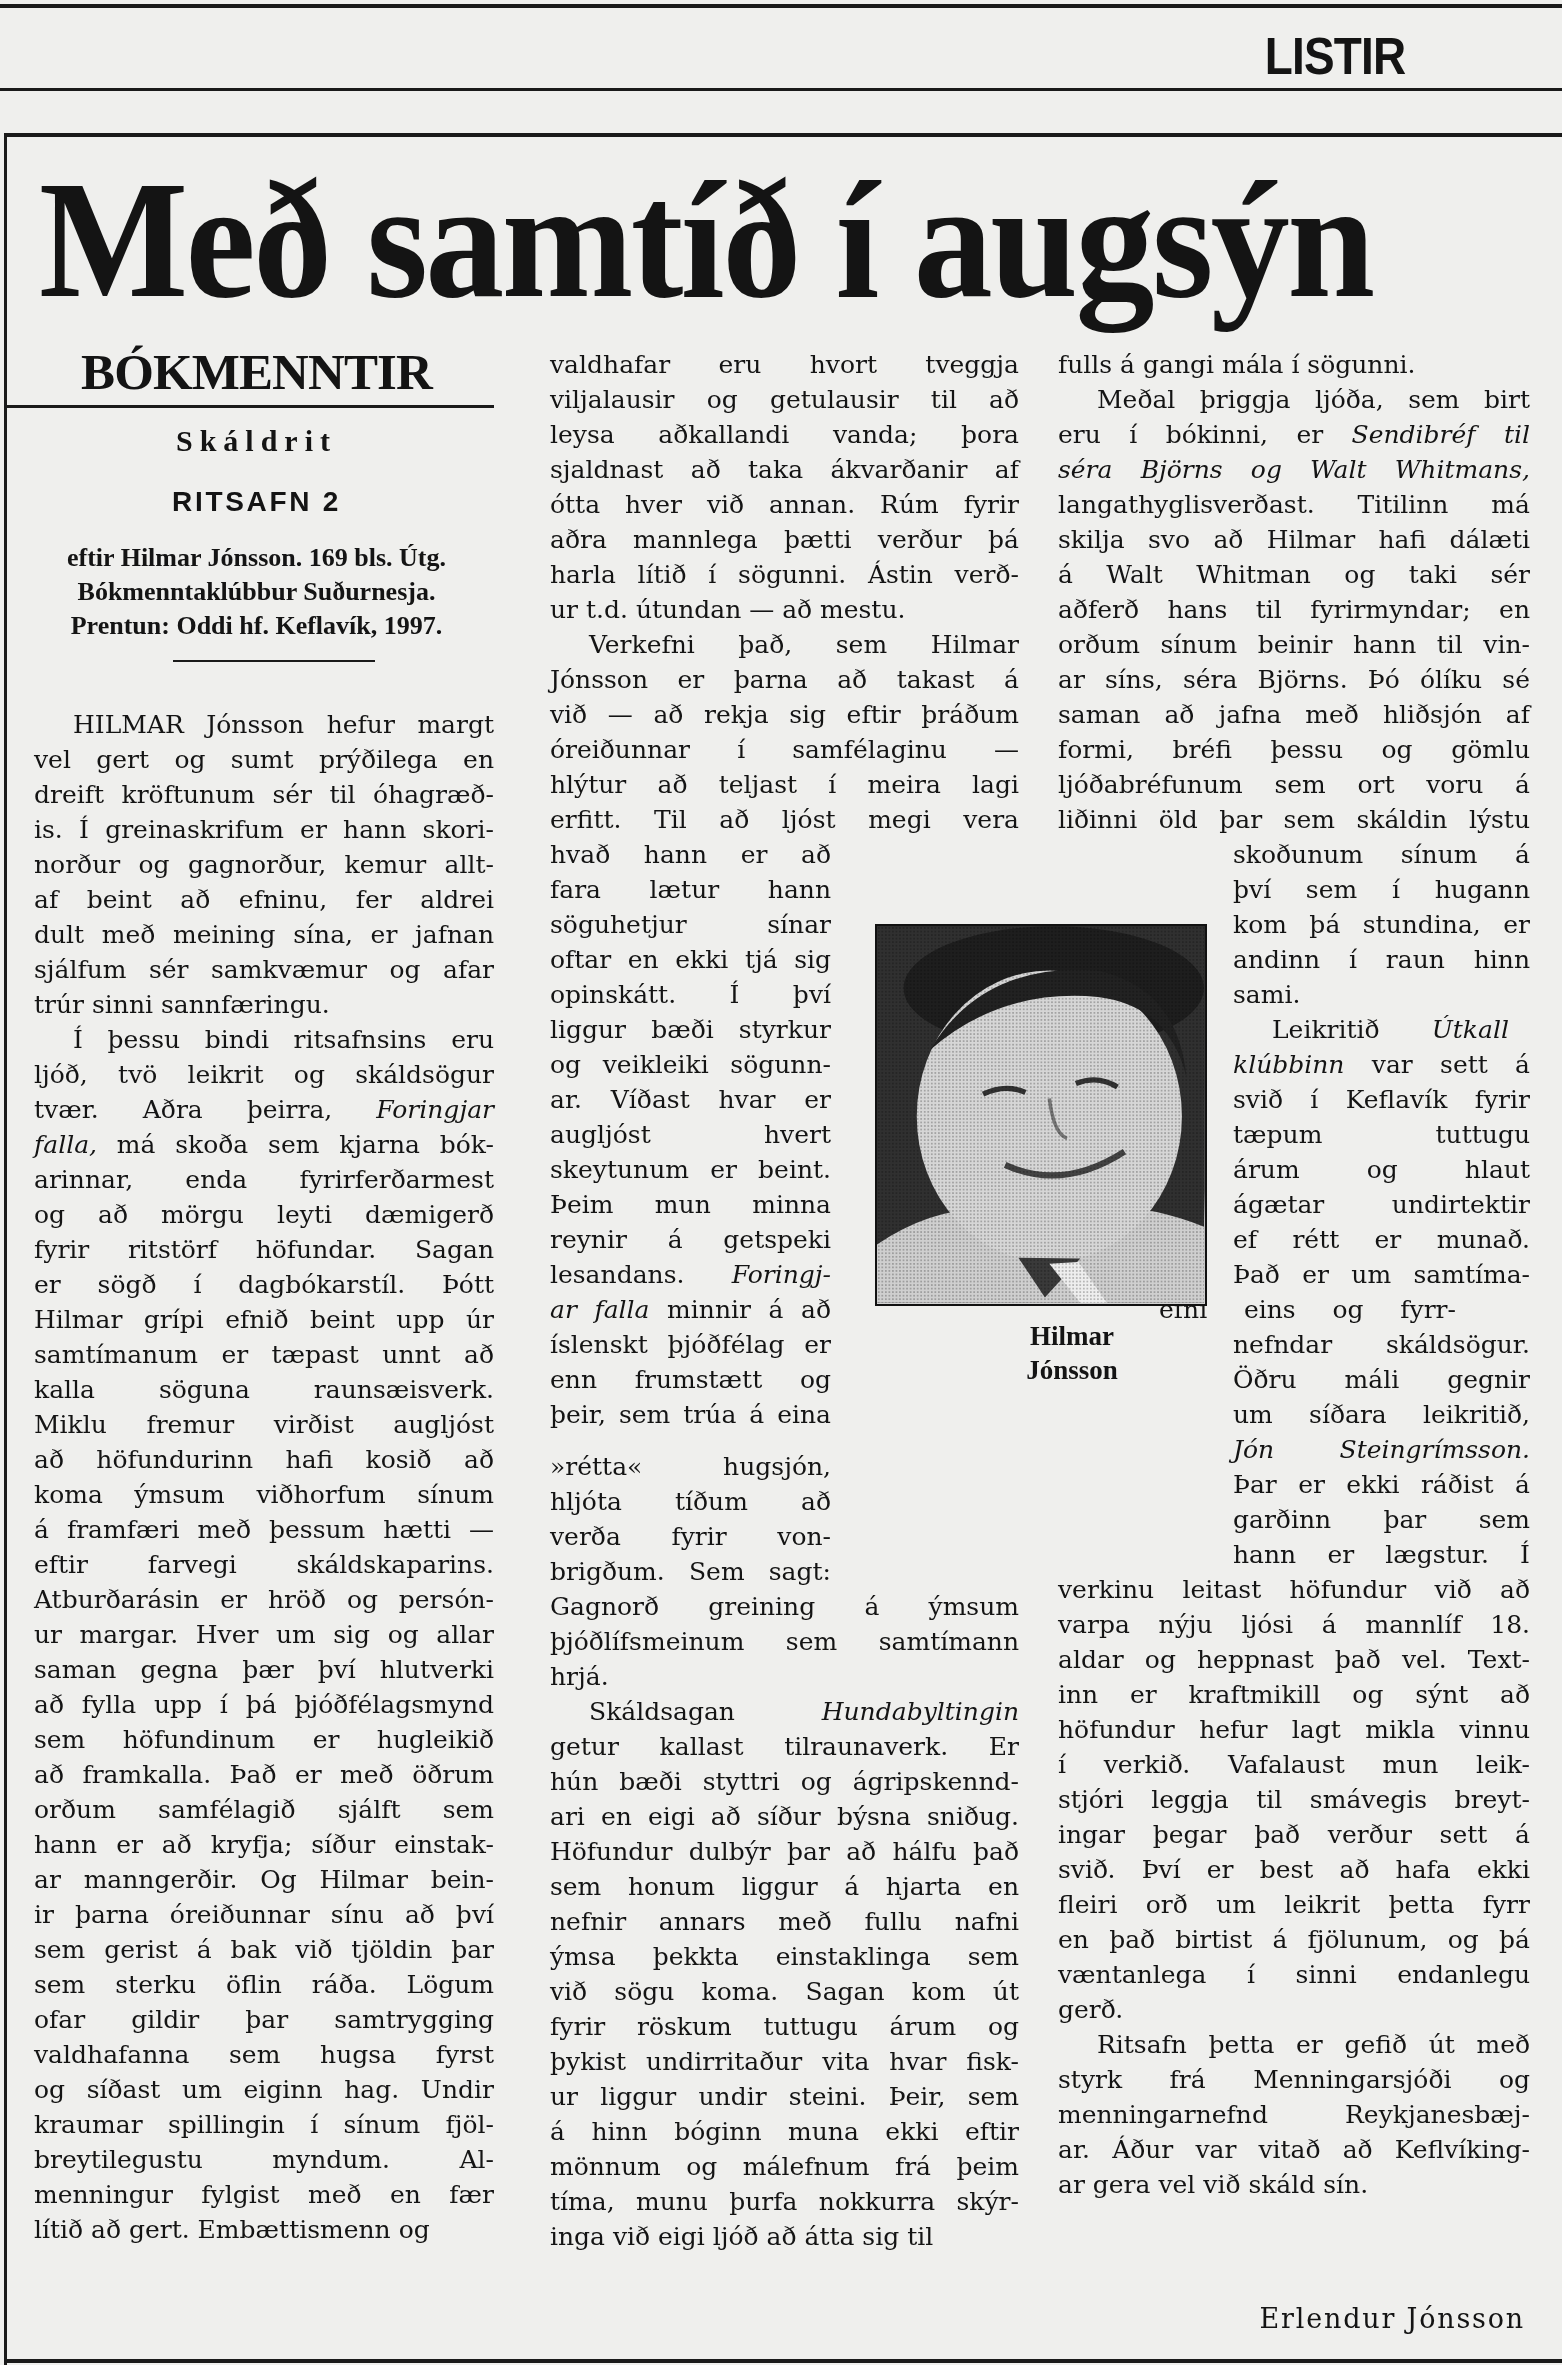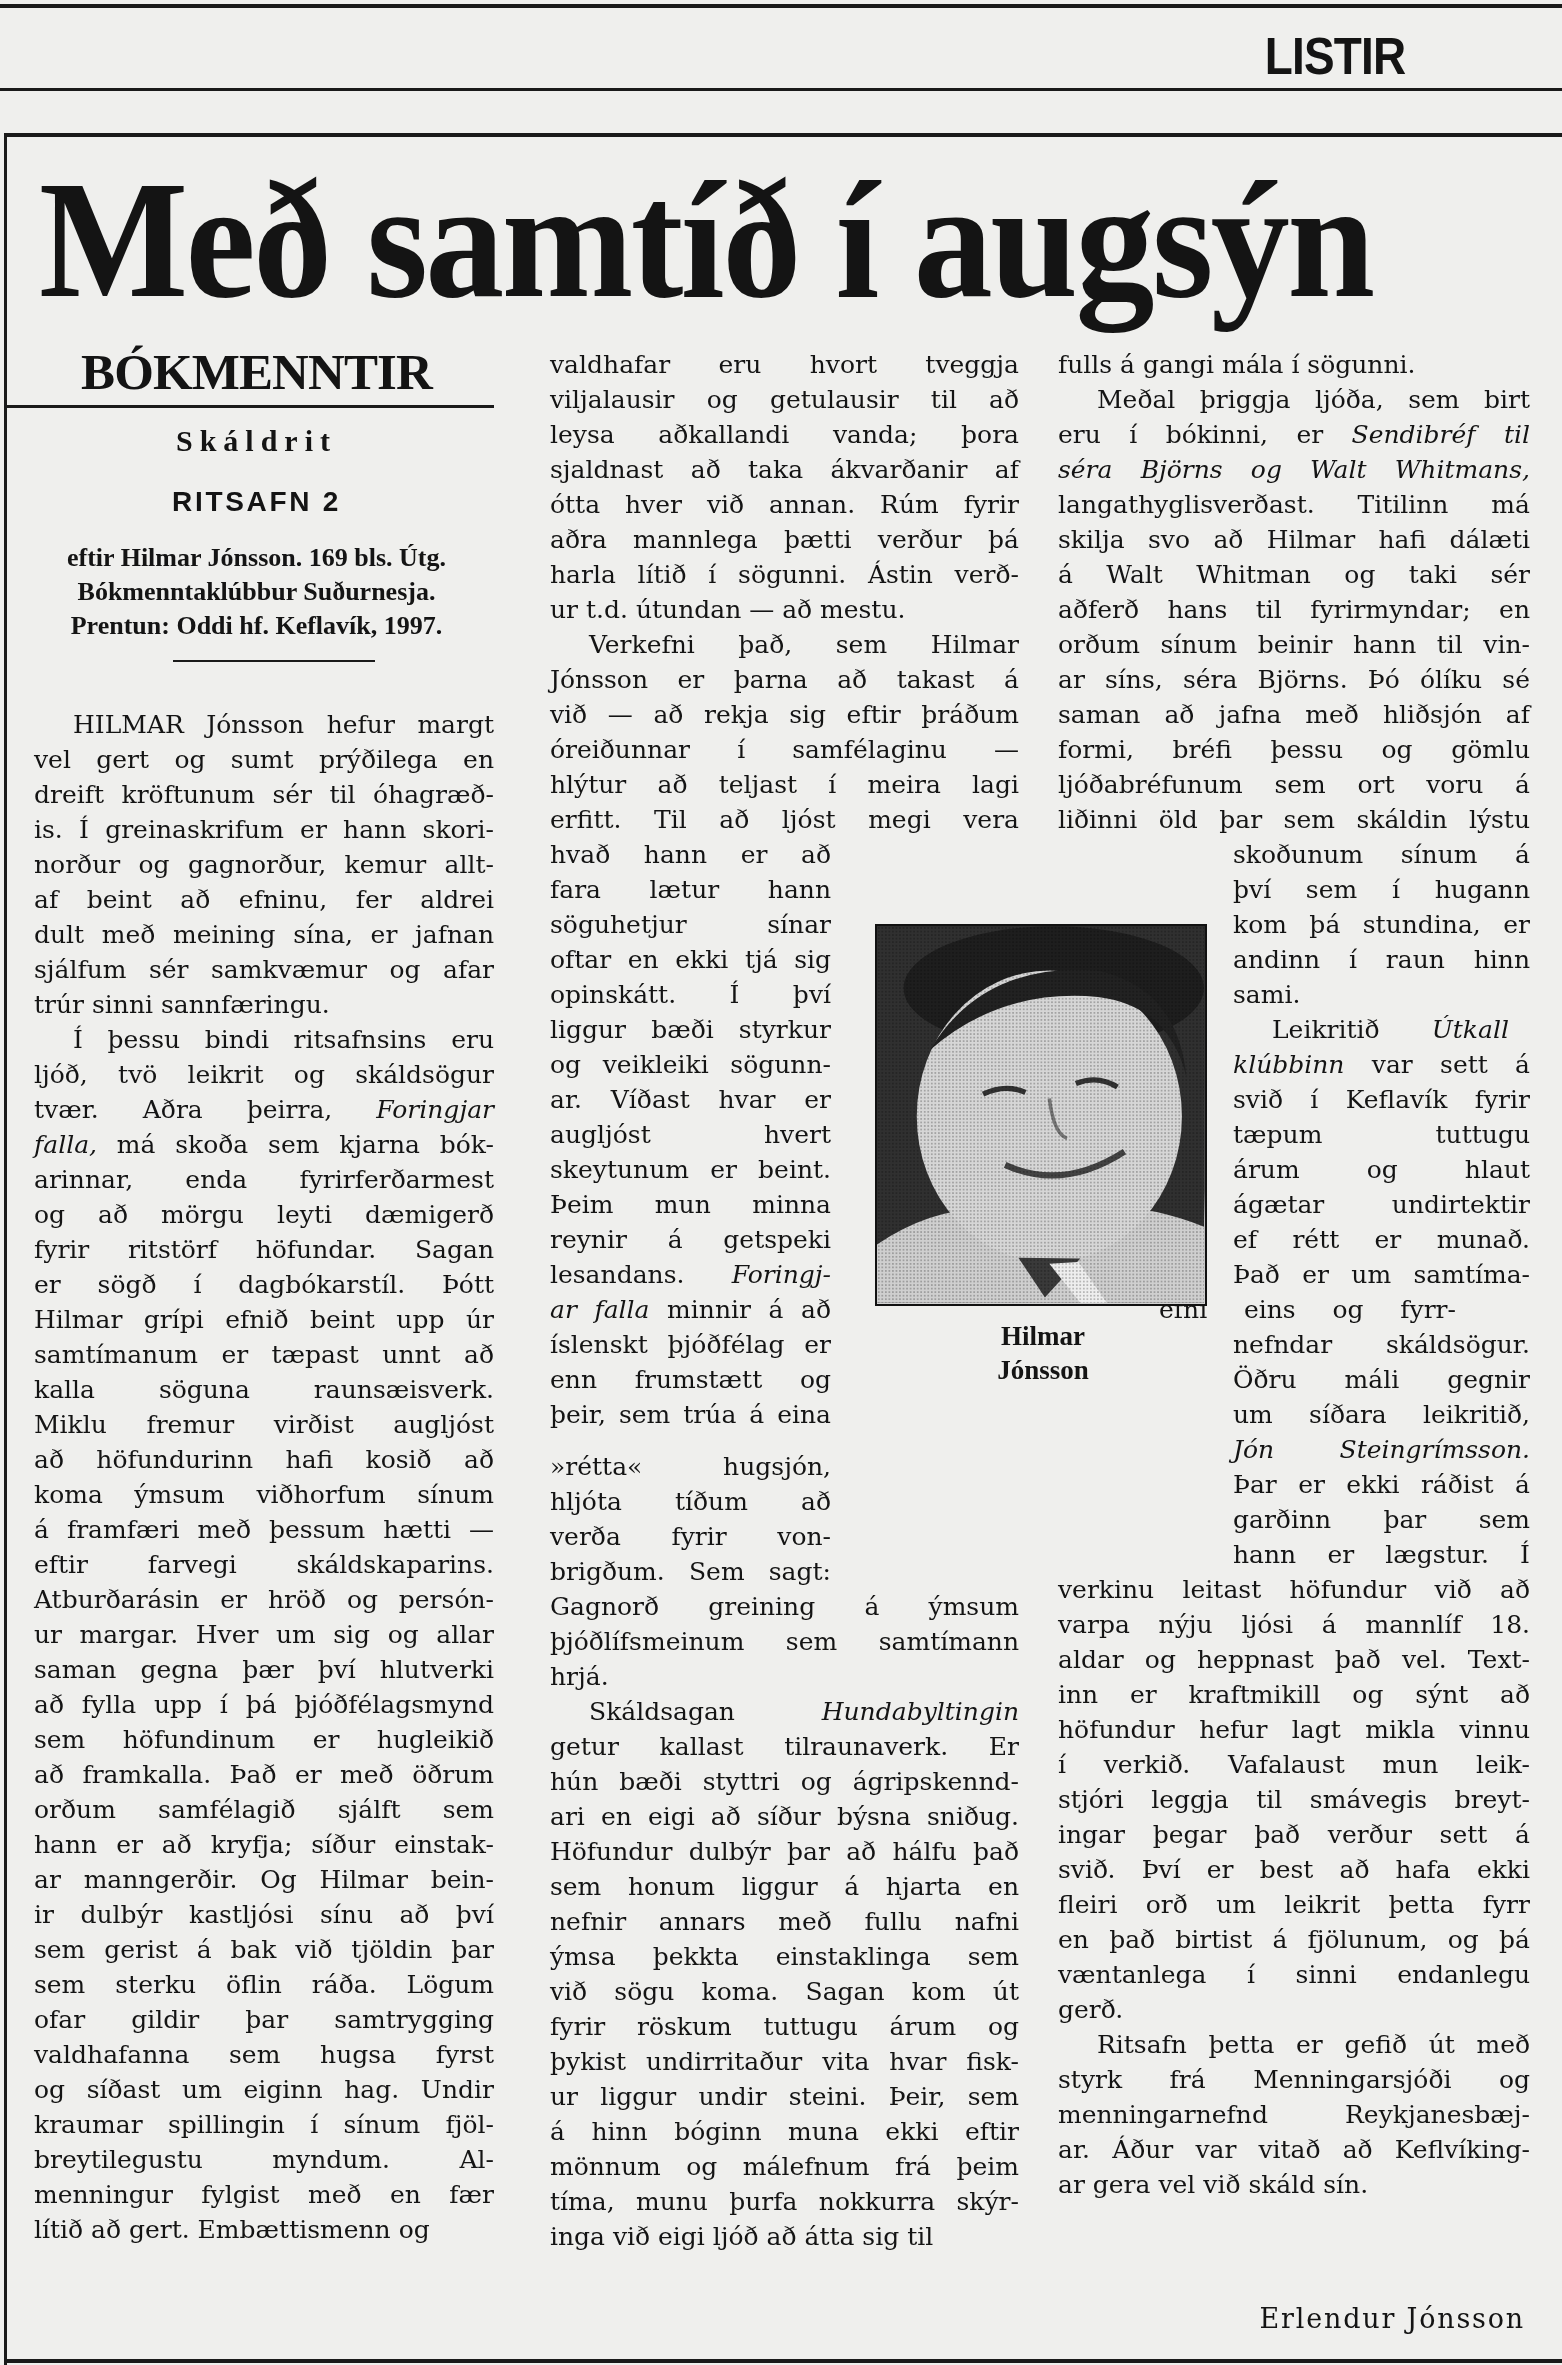--- a/index.html
+++ b/index.html
@@ -49,21 +49,21 @@
   .col2 { left: 550px; top: 347px; width: 469px; }
   .col3 { left: 1058px; top: 347px; width: 472px; }
   .photo {
     position: absolute; left: 875px; top: 924px; width: 332px; height: 382px;
     border: 2.7px solid #111; box-sizing: border-box; overflow: hidden;
     background: radial-gradient(ellipse 38% 36% at 56% 48%, #e6e6e6 0%, #cfcfcf 55%, #888 75%, transparent 80%),
                 linear-gradient(180deg, #2a2a2a 0%, #3a3a3a 40%, #555 70%, #bdbdbd 78%, #d3d3d3 100%);
   }
   .photo svg { position: absolute; left: 0; top: 0; }
   .caption {
-    position: absolute; left: 919px; top: 1319px; width: 248px; text-align: center;
+    position: absolute; left: 948px; top: 1319px; width: 248px; text-align: center;
     font-family: "Liberation Serif", serif; font-weight: 700; font-size: 27px; line-height: 34px;
   }
   .signature {
     position: absolute; left: 1233px; top: 2303px; width: 292px; text-align: right;
     font-family: "DejaVu Serif", serif; font-size: 27px; letter-spacing: 1.8px;
   }
 </style>
 </head>
 <body>
 
@@ -115,21 +115,21 @@
     <span class="line">eftir farvegi skáldskaparins.</span>
     <span class="line">Atburðarásin er hröð og persón-</span>
     <span class="line">ur margar. Hver um sig og allar</span>
     <span class="line">saman gegna þær því hlutverki</span>
     <span class="line">að fylla upp í þá þjóðfélagsmynd</span>
     <span class="line">sem höfundinum er hugleikið</span>
     <span class="line">að framkalla. Það er með öðrum</span>
     <span class="line">orðum samfélagið sjálft sem</span>
     <span class="line">hann er að kryfja; síður einstak-</span>
     <span class="line">ar manngerðir. Og Hilmar bein-</span>
-    <span class="line">ir dulbýr kastljósi sínu að því</span>
+    <span class="line">ir þarna óreiðunnar sínu að því</span>
     <span class="line">sem gerist á bak við tjöldin þar</span>
     <span class="line">sem sterku öflin ráða. Lögum</span>
     <span class="line">ofar gildir þar samtrygging</span>
     <span class="line">valdhafanna sem hugsa fyrst</span>
     <span class="line">og síðast um eiginn hag. Undir</span>
     <span class="line">kraumar spillingin í sínum fjöl-</span>
     <span class="line">breytilegustu myndum. Al-</span>
     <span class="line">menningur fylgist með en fær</span>
     <span class="line last">lítið að gert. Embættismenn og</span>
   </div>

